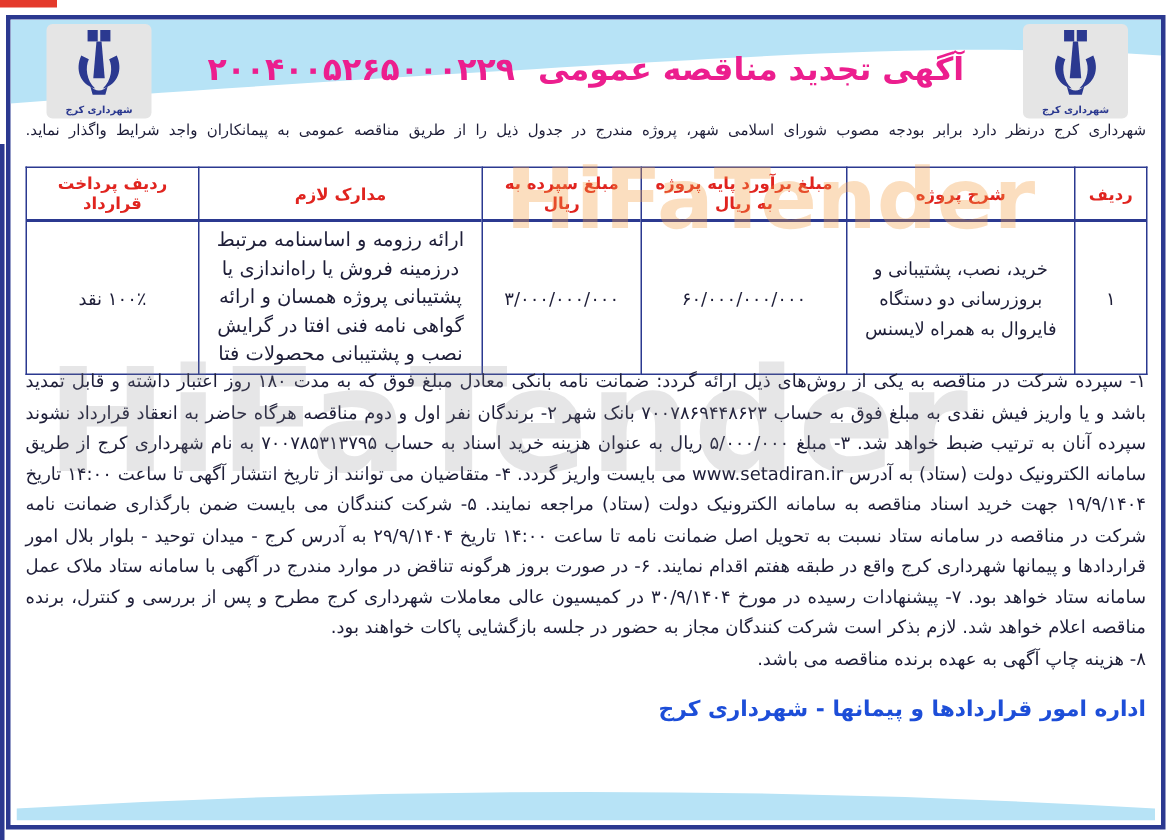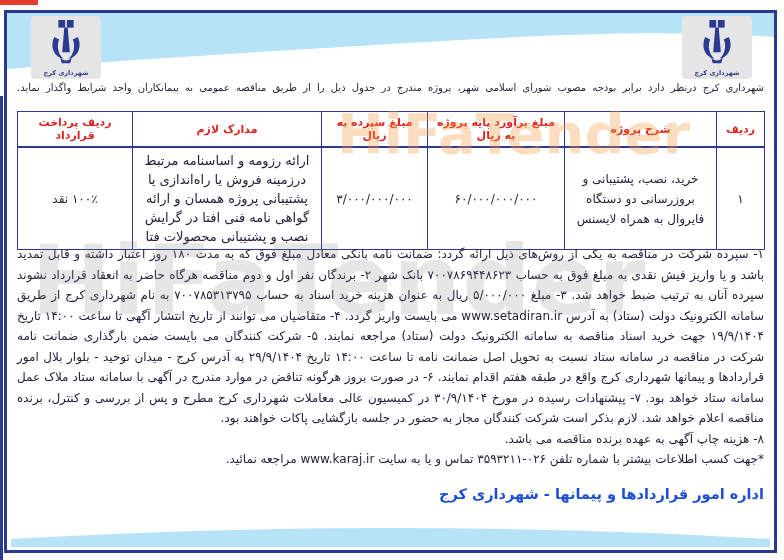--- a/index.html
+++ b/index.html
@@ -80,20 +80,24 @@
           <rect x="23" y="0" width="8" height="9"></rect>
           <polygon points="20,9 24,9 26.5,38 17.5,38"></polygon>
           <path d="M8,20 C3,31 7,43 19,46 C12,40 11,29 14,23 Z"></path>
           <path d="M36,20 C41,31 37,43 25,46 C32,40 33,29 30,23 Z"></path>
           <path d="M15,44 C19,49 25,49 29,44 L27,51 L17,51 Z"></path>
         </g>
       </svg>
       <div class="logo-caption">شهرداری کرج</div>
     </div>
 
+    <div class="title">
+      <span>آگهی تجدید مناقصه عمومی</span>
+      <span class="title-num">۲۰۰۴۰۰۵۲۶۵۰۰۰۲۲۹</span>
+    </div>
 
     <div class="intro">شهرداری کرج درنظر دارد برابر بودجه مصوب شورای اسلامی شهر، پروژه مندرج در جدول ذیل را از طریق مناقصه عمومی به پیمانکاران واجد شرایط واگذار نماید.</div>
 
     <div class="table-wrap">
       <table>
         <colgroup>
           <col class="c-radif">
             <col class="c-sharh">
             <col class="c-baravord">
           <col class="c-sepordeh">
@@ -119,21 +123,20 @@
             <td class="cell-madarek">ارائه رزومه و اساسنامه مرتبط درزمینه فروش یا راه‌اندازی یا پشتیبانی پروژه همسان و ارائه گواهی نامه فنی افتا در گرایش نصب و پشتیبانی محصولات فتا</td>
             <td>۱۰۰٪ نقد</td>
           </tr>
         </tbody>
       </table>
     </div>
 
     <div class="clauses">
       <p>۱- سپرده شرکت در مناقصه به یکی از روش‌های ذیل ارائه گردد: ضمانت نامه بانکی معادل مبلغ فوق که به مدت ۱۸۰ روز اعتبار داشته و قابل تمدید باشد و یا واریز فیش نقدی به مبلغ فوق به حساب ۷۰۰۷۸۶۹۴۴۸۶۲۳ بانک شهر ۲- برندگان نفر اول و دوم مناقصه هرگاه حاضر به انعقاد قرارداد نشوند سپرده آنان به ترتیب ضبط خواهد شد. ۳- مبلغ ۵/۰۰۰/۰۰۰ ریال به عنوان هزینه خرید اسناد به حساب ۷۰۰۷۸۵۳۱۳۷۹۵ به نام شهرداری کرج از طریق سامانه الکترونیک دولت (ستاد) به آدرس www.setadiran.ir می بایست واریز گردد. ۴- متقاضیان می توانند از تاریخ انتشار آگهی تا ساعت ۱۴:۰۰ تاریخ ۱۹/۹/۱۴۰۴ جهت خرید اسناد مناقصه به سامانه الکترونیک دولت (ستاد) مراجعه نمایند. ۵- شرکت کنندگان می بایست ضمن بارگذاری ضمانت نامه شرکت در مناقصه در سامانه ستاد نسبت به تحویل اصل ضمانت نامه تا ساعت ۱۴:۰۰ تاریخ ۲۹/۹/۱۴۰۴ به آدرس کرج - میدان توحید - بلوار بلال امور قراردادها و پیمانها شهرداری کرج واقع در طبقه هفتم اقدام نمایند. ۶- در صورت بروز هرگونه تناقض در موارد مندرج در آگهی با سامانه ستاد ملاک عمل سامانه ستاد خواهد بود. ۷- پیشنهادات رسیده در مورخ ۳۰/۹/۱۴۰۴ در کمیسیون عالی معاملات شهرداری کرج مطرح و پس از بررسی و کنترل، برنده مناقصه اعلام خواهد شد. لازم بذکر است شرکت کنندگان مجاز به حضور در جلسه بازگشایی پاکات خواهند بود.</p>
       <p>۸- هزینه چاپ آگهی به عهده برنده مناقصه می باشد.</p>
-      <p>*جهت کسب اطلاعات بیشتر با شماره تلفن ۰۲۶-۳۵۹۳۲۱۱ تماس و یا به سایت www.karaj.ir مراجعه نمائید.</p>
       <div class="signature">اداره امور قراردادها و پیمانها - شهرداری کرج</div>
     </div>
 
     <div class="bottomband">
       <svg viewBox="0 0 100 21" preserveAspectRatio="none">
         <path d="M0,21 L0,13 Q50,-9 100,13 L100,21 Z" fill="#b7e3f6"></path>
       </svg>
     </div>
 
     <div class="wm wm1">HiFaTender</div>

